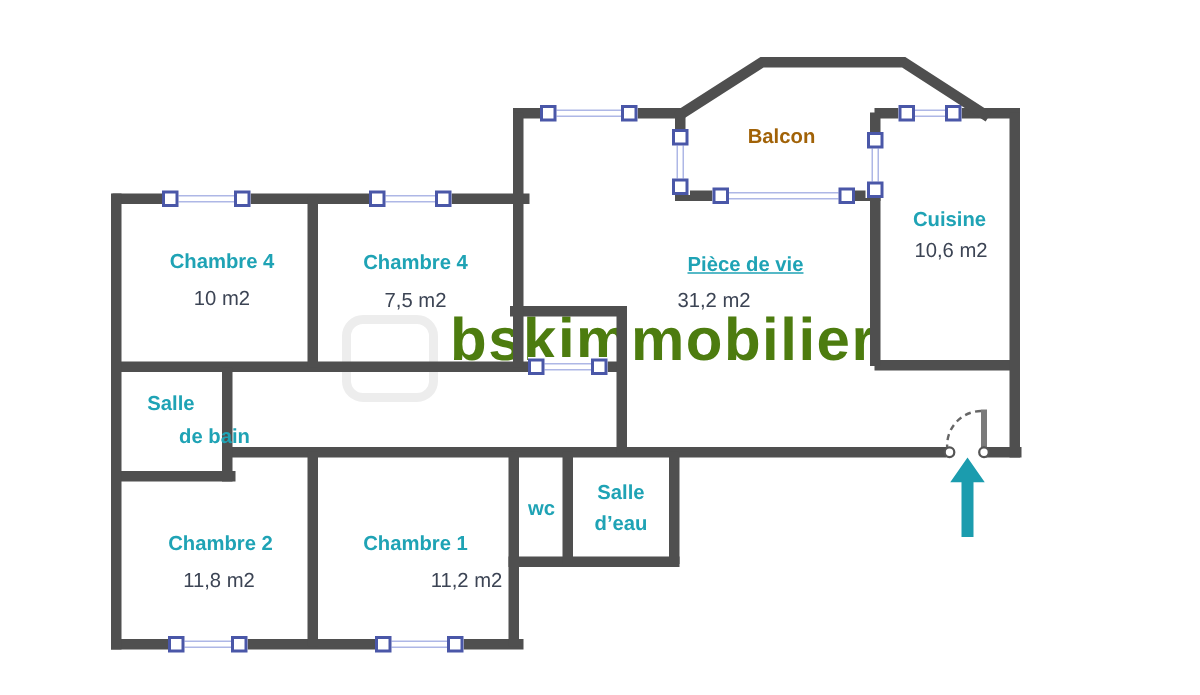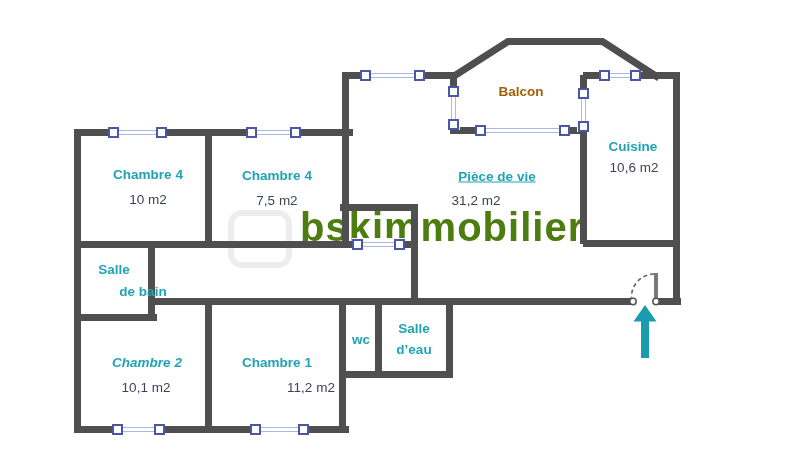--- a/index.html
+++ b/index.html
@@ -148,22 +148,22 @@
   <div class="lbl rarea" style="left:476px;top:200px;">31,2 m2</div>
 
   <div class="lbl rname" style="left:633px;top:146px;">Cuisine</div>
   <div class="lbl rarea" style="left:634px;top:167px;">10,6 m2</div>
 
   <div class="lbl dark" style="left:521px;top:91px;">Balcon</div>
 
   <div class="lbl rname" style="left:114px;top:269px;">Salle</div>
   <div class="lbl rname" style="left:100px;top:291px;margin-left:43px;">de bain</div>
 
-  <div class="lbl rname" style="left:147px;top:362px;font-style:italic;">Chambre 2</div>
-  <div class="lbl rarea" style="left:146px;top:387px;">10,1 m2</div>
+  <div class="lbl rname" style="left:147px;top:362px;">Chambre 2</div>
+  <div class="lbl rarea" style="left:146px;top:387px;">11,8 m2</div>
 
   <div class="lbl rname" style="left:277px;top:362px;">Chambre 1</div>
   <div class="lbl rarea" style="left:277px;top:387px;margin-left:34px;">11,2 m2</div>
 
   <div class="lbl rname" style="left:361px;top:339px;">wc</div>
 
   <div class="lbl rname" style="left:414px;top:328px;">Salle</div>
   <div class="lbl rname" style="left:414px;top:349px;">d’eau</div>
 
   <svg class="overlay" width="800" height="463" viewBox="0 0 800 463">

